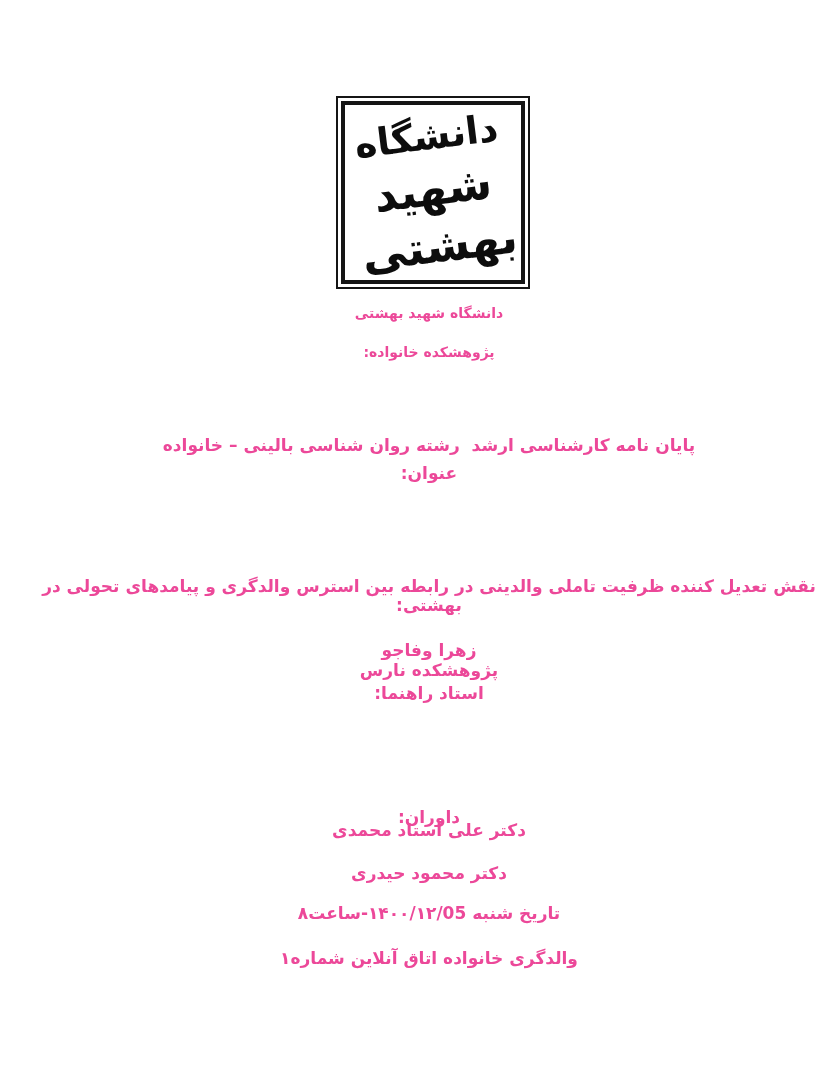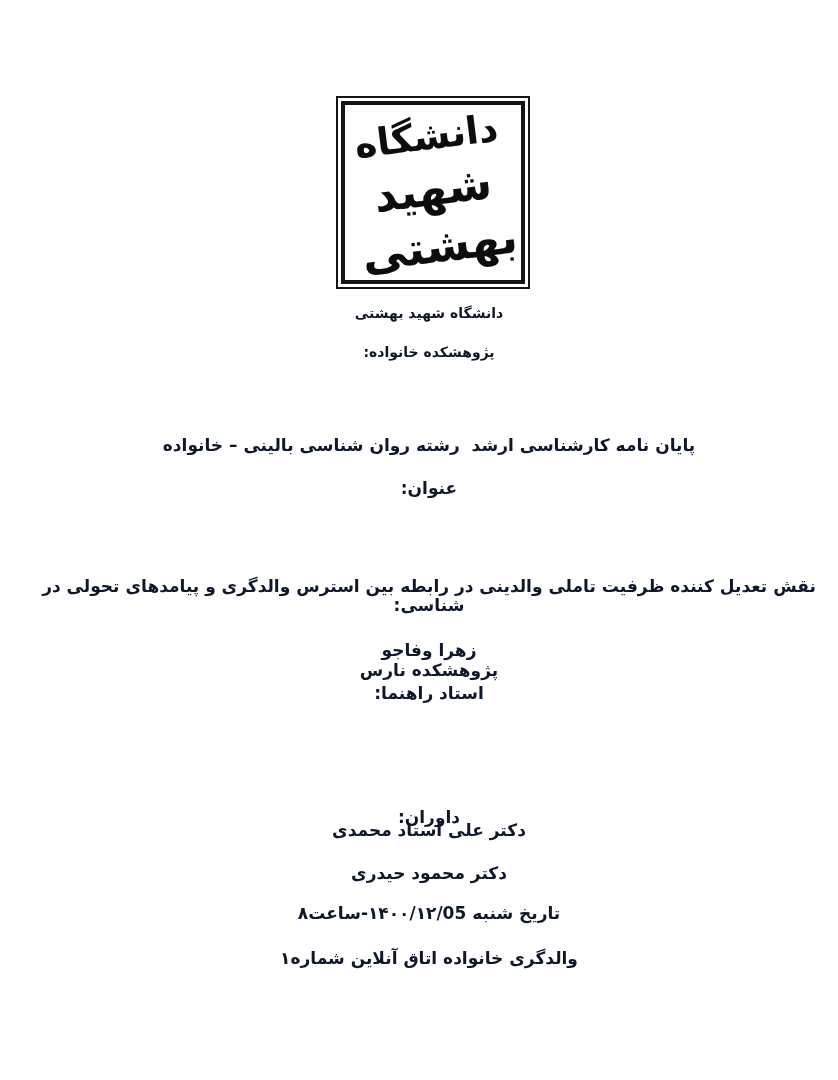--- a/index.html
+++ b/index.html
@@ -47,21 +47,21 @@
   .cal.l1 { font-size: 38px; line-height: 52px; }
   .cal.l2 { font-size: 45px; line-height: 56px; }
   .cal.l3 { font-size: 45px; line-height: 58px; }
   
   .ln {
     position: absolute;
     left: 20px; right: 0;
     margin: 0;
     text-align: center;
     font-weight: bold;
-    color: #0f172a;
+    color: #ec4899;
     font-size: 17px;
     line-height: 26px;
     white-space: pre-wrap;
   }
   .ln.small { font-size: 14px; line-height: 20px; }
   .ln.title .tl { display: block; line-height: 32px; }
 </style>
 </head>
 <body>
 
@@ -74,28 +74,28 @@
         <span class="cal l2">شهید</span>
         <span class="cal l3">بهشتی</span>
       </div>
     </div>
   </div>
 
   <p class="ln small" style="top:303px">دانشگاه شهید بهشتی</p>
   <p class="ln small" style="top:342px">پژوهشکده خانواده:</p>
 
   <p class="ln" style="top:432px">پایان نامه کارشناسی ارشد  رشته روان شناسی بالینی – خانواده</p>
-  <p class="ln" style="top:475px">عنوان:</p>
+  <p class="ln" style="top:460px">عنوان:</p>
 
   <p class="ln title" style="top:518px">
     <span class="tl">نقش تعدیل کننده ظرفیت تاملی والدینی در رابطه بین استرس والدگری و پیامدهای تحولی در</span>
     <span class="tl">پژوهشکده نارس</span>
   </p>
 
-  <p class="ln" style="top:592px">شناسی:</p>
+  <p class="ln" style="top:592px">بهشتی:</p>
   <p class="ln" style="top:637px">زهرا وفاجو</p>
 
   <p class="ln" style="top:680px">استاد راهنما:</p>
 
   <p class="ln" style="top:804px">داوران:</p>
   <p class="ln" style="top:817px">دکتر علی استاد محمدی</p>
   <p class="ln" style="top:860px">دکتر محمود حیدری</p>
 
   <p class="ln" style="top:900px">تاریخ شنبه ۱۴۰۰/۱۲/05-ساعت۸</p>
   <p class="ln" style="top:945px">والدگری خانواده اتاق آنلاین شماره۱</p>

